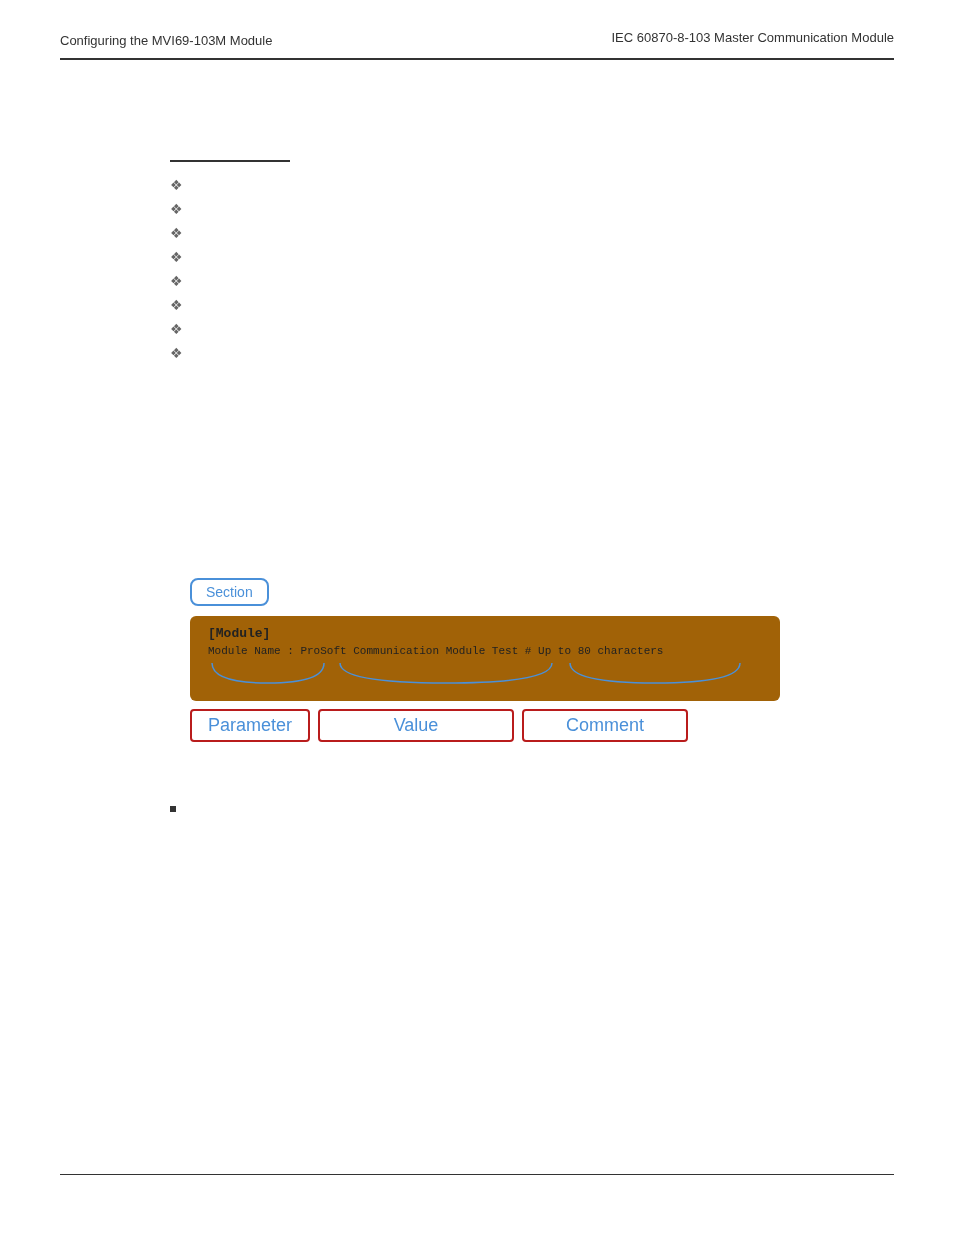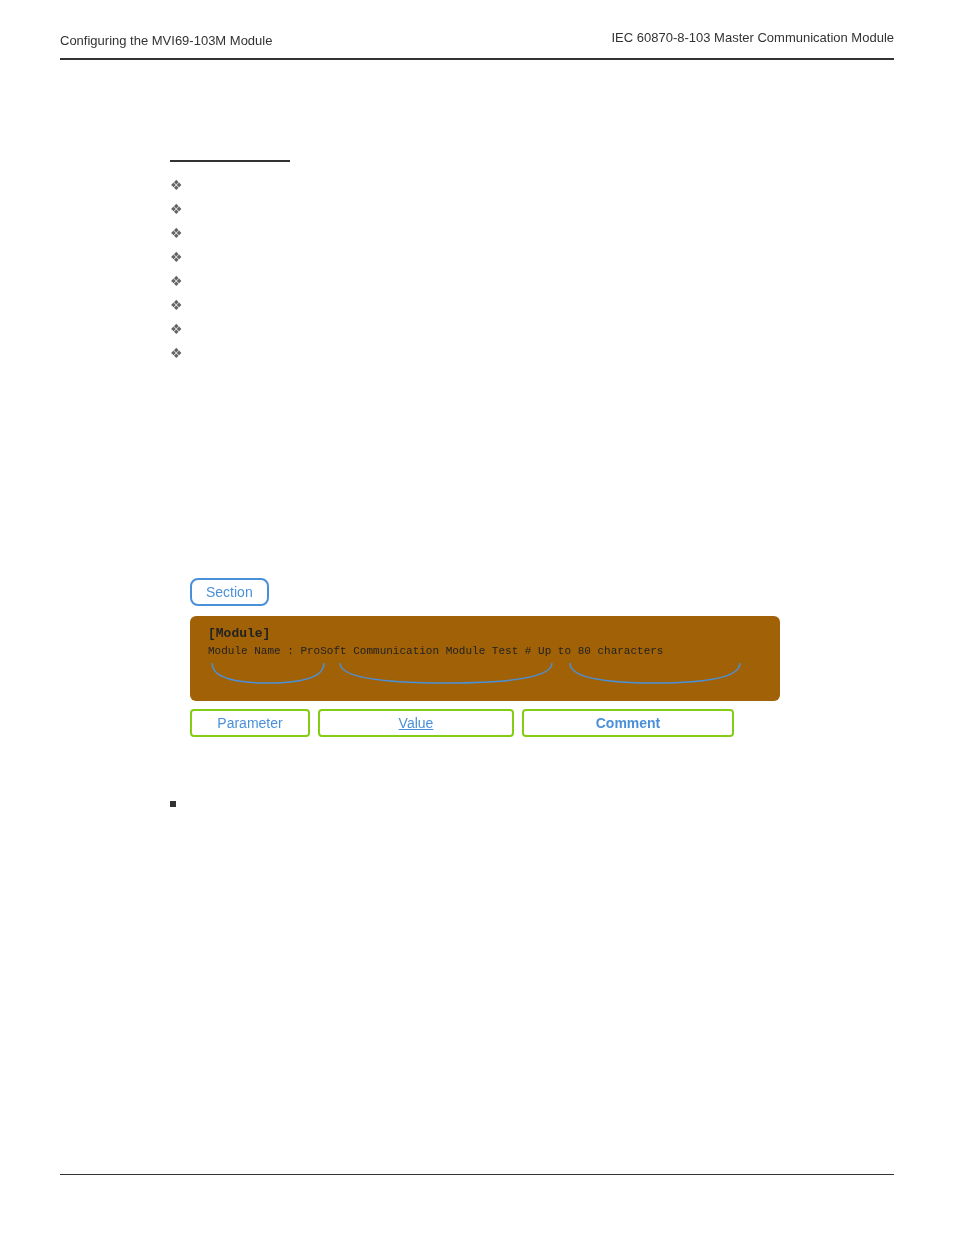--- a/index.html
+++ b/index.html
@@ -139,41 +139,39 @@
 
     
     .pvc-row {
       display: flex;
       gap: 8px;
       margin-top: 8px;
       width: 590px;
     }
 
     .pvc-badge {
-      border: 2px solid #84cc16;
+      border: 2px solid #b91c1c;
       border-radius: 4px;
       padding: 4px 0;
-      font-size: 14px;
+      font-size: 18px;
       color: #4a90d9;
       background: #fff;
       text-align: center;
     }
 
     .pvc-badge.param {
       width: 120px;
     }
 
     .pvc-badge.value {
       width: 196px;
-      text-decoration: underline;
     }
 
     .pvc-badge.comment {
-      width: 212px;
-      font-weight: bold;
+      width: 166px;
     }
 
     
     .bottom-bullet {
       margin-top: 60px;
       margin-left: 110px;
       font-size: 13px;
       color: #333;
       display: flex;
       align-items: flex-start;

